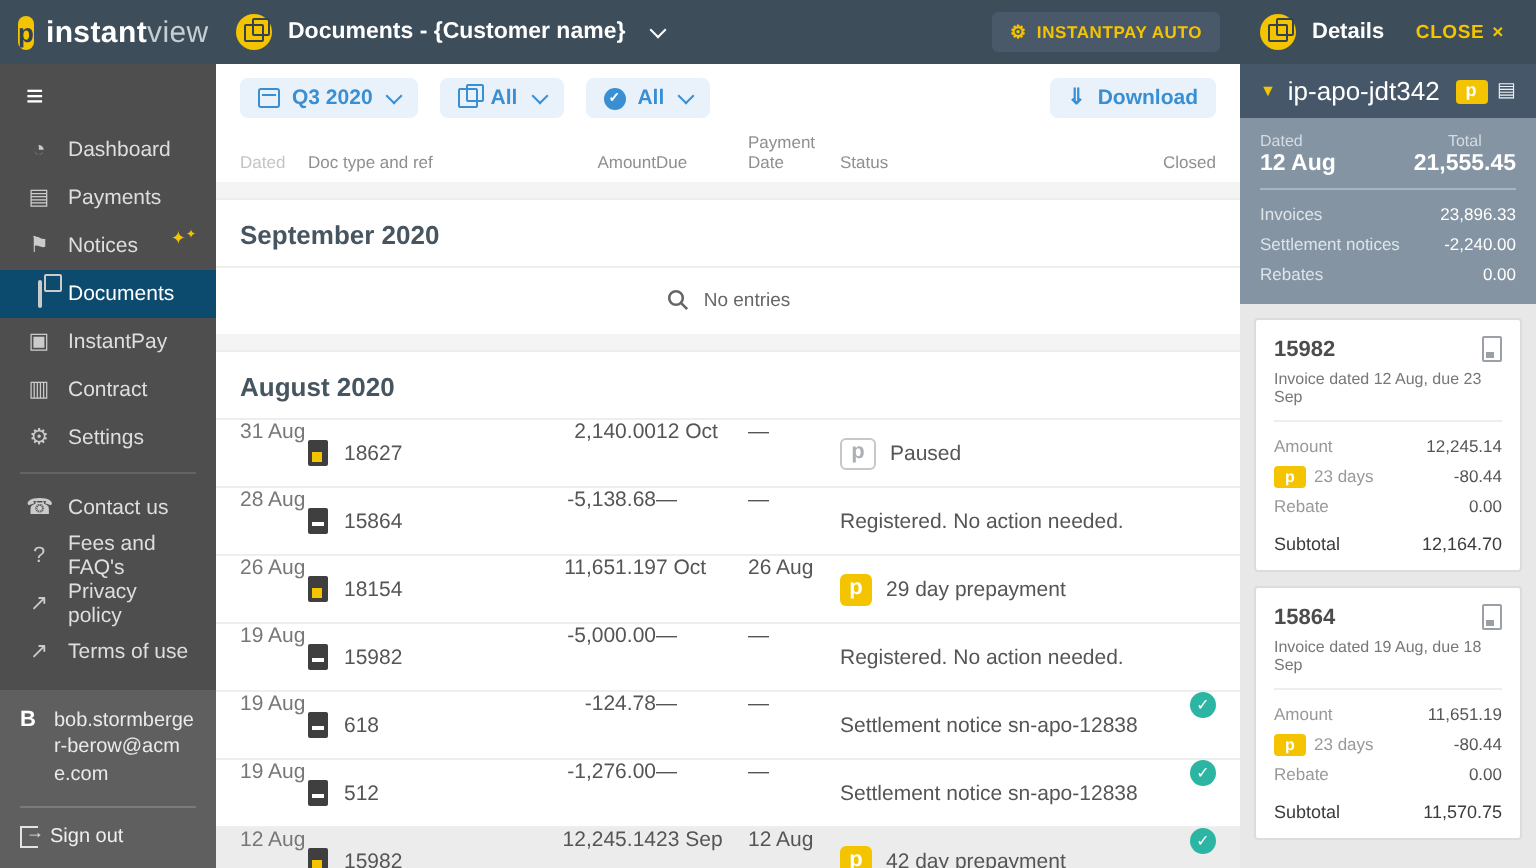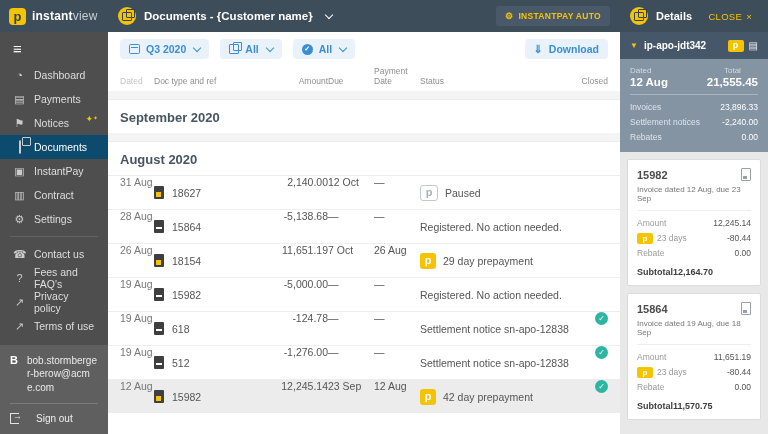--- a/index.html
+++ b/index.html
@@ -4,35 +4,35 @@
 <style>
   html,body{margin:0;padding:0}
   body{width:768px;height:434px;overflow:hidden;display:flex;background:#fff;
        font-family:"Liberation Sans",sans-serif;-webkit-font-smoothing:antialiased}
 
   
   .sidebar{flex:0 0 108px;width:108px;display:flex;flex-direction:column;background:#4e4e4e;color:#e3e3e3;overflow:hidden}
   .logo{height:32px;flex:0 0 32px;background:#3d4d5a;display:flex;align-items:center;padding:0 9px;gap:6px}
   .logo-badge{width:17px;height:17px;border-radius:4px;background:#f4c400;color:#33424e;font-weight:bold;
               display:flex;align-items:center;justify-content:center;font-size:13px;line-height:1}
-  .brand{font-size:12px;color:#fff;font-weight:bold;letter-spacing:.2px}
+  .brand{font-size:15px;color:#fff;font-weight:bold;letter-spacing:.2px}
   .brand .lt{font-weight:normal;color:#c6cdd3}
   .burger{padding:9px 13px 5px;font-size:15px;color:#fff;line-height:1;cursor:pointer}
   .nav{display:flex;flex-direction:column;flex:1 1 auto;padding-top:2px}
   .nitem{height:24px;flex:0 0 24px;display:flex;align-items:center;gap:8px;padding:0 13px;font-size:10.5px;color:#dedede;position:relative;cursor:pointer}
   .nitem.active{background:#0c4a6e;color:#fff}
   .nic{width:13px;flex:0 0 13px;text-align:center;font-size:11px;color:#cbcbcb;line-height:1}
   .nsep{height:1px;flex:0 0 1px;background:rgba(255,255,255,.13);margin:5px 10px}
   .spark{position:absolute;right:10px;top:4px;color:#f4c400;font-size:9px;line-height:1}
   .spark .s2{font-size:6px;vertical-align:top}
   .userbox{flex:0 0 auto;background:#5f5f5f;padding:9px 10px 10px;font-size:10px;color:#efefef}
   .user-row{display:flex;gap:9px;align-items:flex-start}
   .uinitial{font-weight:bold;font-size:11px;color:#fff}
   .uemail{line-height:1.35;word-break:break-all;width:78px;color:#eaeaea}
-  .signout{display:flex;gap:17px;margin-top:9px;padding-top:9px;border-top:1px solid rgba(255,255,255,.18);align-items:center;cursor:pointer}
+  .signout{display:flex;gap:6px;margin-top:9px;padding-top:9px;border-top:1px solid rgba(255,255,255,.18);align-items:center;cursor:pointer}
   .iexit{width:8px;height:9px;border:1.5px solid #e3e3e3;border-right:none;position:relative;flex:0 0 8px}
   .iexit::after{content:"\2192";position:absolute;left:2px;top:-3px;font-size:9px;color:#e3e3e3}
 
   
   .center{flex:0 0 512px;width:512px;display:flex;flex-direction:column;background:#fff;overflow:hidden}
   .topbar{height:32px;flex:0 0 32px;background:#3d4d5a;display:flex;align-items:center;padding:0 10px;gap:8px;color:#fff}
   .ycirc{width:18px;height:18px;border-radius:50%;background:#f4c400;display:flex;align-items:center;justify-content:center;color:#33424e;flex:0 0 18px}
   .tb-title{font-size:11.5px;font-weight:bold}
   .chev{display:inline-block;width:5px;height:5px;border-right:1.5px solid currentColor;border-bottom:1.5px solid currentColor;
         transform:rotate(45deg);margin-left:5px;margin-bottom:2px}
@@ -81,25 +81,25 @@
           display:flex;align-items:center;justify-content:center;flex:0 0 16px;line-height:1}
   .pbadge.gray{background:#fff;border:1px solid #c3c8cd;color:#aab0b6;width:14px;height:14px}
   .chk{width:13px;height:13px;border-radius:50%;background:#2cb5a2;color:#fff;font-size:8px;
        display:flex;align-items:center;justify-content:center;flex:0 0 13px}
   .chk::after{content:"\2713"}
 
   
   .details{flex:1 1 auto;min-width:0;display:flex;flex-direction:column;background:#e8e8e8;overflow:hidden}
   .dhead{height:32px;flex:0 0 32px;background:#3d4d5a;display:flex;align-items:center;padding:0 10px;gap:8px;color:#fff}
   .dtitle{font-size:11px;font-weight:bold}
-  .closebtn{margin-left:auto;color:#f4c400;font-weight:normal;font-size:9.5px;display:flex;align-items:flex-end;gap:4px;
+  .closebtn{margin-left:auto;color:#f4c400;font-weight:bold;font-size:9.5px;display:flex;align-items:flex-end;gap:4px;
             background:none;border:none;cursor:pointer;font-family:"Liberation Sans",sans-serif;letter-spacing:.3px}
   .dsub{height:27px;flex:0 0 27px;background:#455768;display:flex;align-items:center;padding:0 10px;gap:6px;color:#fff;cursor:pointer}
   .tri{color:#f4c400;font-size:8px;line-height:1}
-  .gid{font-size:10px;font-weight:bold}
+  .gid{font-size:13px;font-weight:normal}
   .dsub .right{margin-left:auto;display:flex;gap:5px;align-items:center}
   .pbadge.sm{width:12px;height:12px;font-size:9px;border-radius:2px}
   .coins{color:#e8edf1;font-size:10px;line-height:1}
   .dsummary{flex:0 0 auto;background:#8494a2;color:#fff;padding:7px 10px 7px;font-size:8.5px}
   .ds-top{display:flex;justify-content:space-between;margin-bottom:5px;padding-bottom:6px;border-bottom:1px solid rgba(255,255,255,.3)}
   .ds-lbl{color:#d5dce3;font-size:8px}
   .ds-val{font-size:11.5px;font-weight:bold;margin-top:1px}
   .ds-col.r{text-align:center}
   .ds-line{display:flex;justify-content:space-between;line-height:15px}
   .ds-line .l{color:#dde4ea}
@@ -108,21 +108,21 @@
   .card-tr{display:flex;justify-content:space-between;align-items:center}
   .card-title{font-size:11px;font-weight:bold;color:#4c4c4c}
   .cfile{width:8px;height:11px;border:1.5px solid #9aa0a6;border-radius:1px;position:relative}
   .cfile::after{content:"";position:absolute;bottom:1px;left:1px;width:4px;height:3px;background:#9aa0a6}
   .card-sub{font-size:8px;color:#777;margin-top:4px}
   .card-div{height:1px;background:#eee;margin:7px 0 5px}
   .cline{display:flex;justify-content:space-between;align-items:center;font-size:8.5px;color:#999;line-height:15px}
   .cline .v{color:#555}
   .lwrap{display:flex;align-items:center;gap:4px}
   .pbadge.xs{width:11px;height:11px;font-size:8px;border-radius:2px}
-  .csub{display:flex;font-size:9px;font-weight:bold;color:#3c3c3c;margin-top:6px}
+  .csub{display:flex;justify-content:space-between;font-size:9px;font-weight:normal;color:#3c3c3c;margin-top:6px}
   .mag{flex:0 0 12px}
 </style>
 </head>
 <body>
 
 <div class="sidebar">
   <div class="logo">
     <span class="logo-badge">p</span>
     <span class="brand"><span>instant</span><span class="lt">view</span></span>
   </div>
@@ -228,20 +228,27 @@
       <span class="c-doc">Doc type and ref</span>
       <span class="c-amt">Amount</span>
       <span class="c-due">Due</span>
       <span class="c-pay"><span class="w">Payment Date</span></span>
       <span class="c-status">Status</span>
       <span class="c-closed">Closed</span>
     </div>
 
     <div class="band"></div>
     <div class="section-title">September 2020</div>
+    <div class="noentries">
+      <svg class="mag" width="12" height="12" viewBox="0 0 12 12">
+          <circle cx="5" cy="5" r="3.4" fill="none" stroke="#666" stroke-width="1.3"></circle>
+          <line x1="7.6" y1="7.6" x2="10.6" y2="10.6" stroke="#666" stroke-width="1.3"></line>
+        </svg>
+      <span>No entries</span>
+    </div>
     <div class="band"></div>
     <div class="section-title">August 2020</div>
 
     <div class="trow">
       <span class="c-dated">31 Aug</span>
       <span class="c-doc">
           <span class="ficon inv"></span>
           <span>18627</span>
         </span>
       <span class="c-amt">2,140.00</span>

